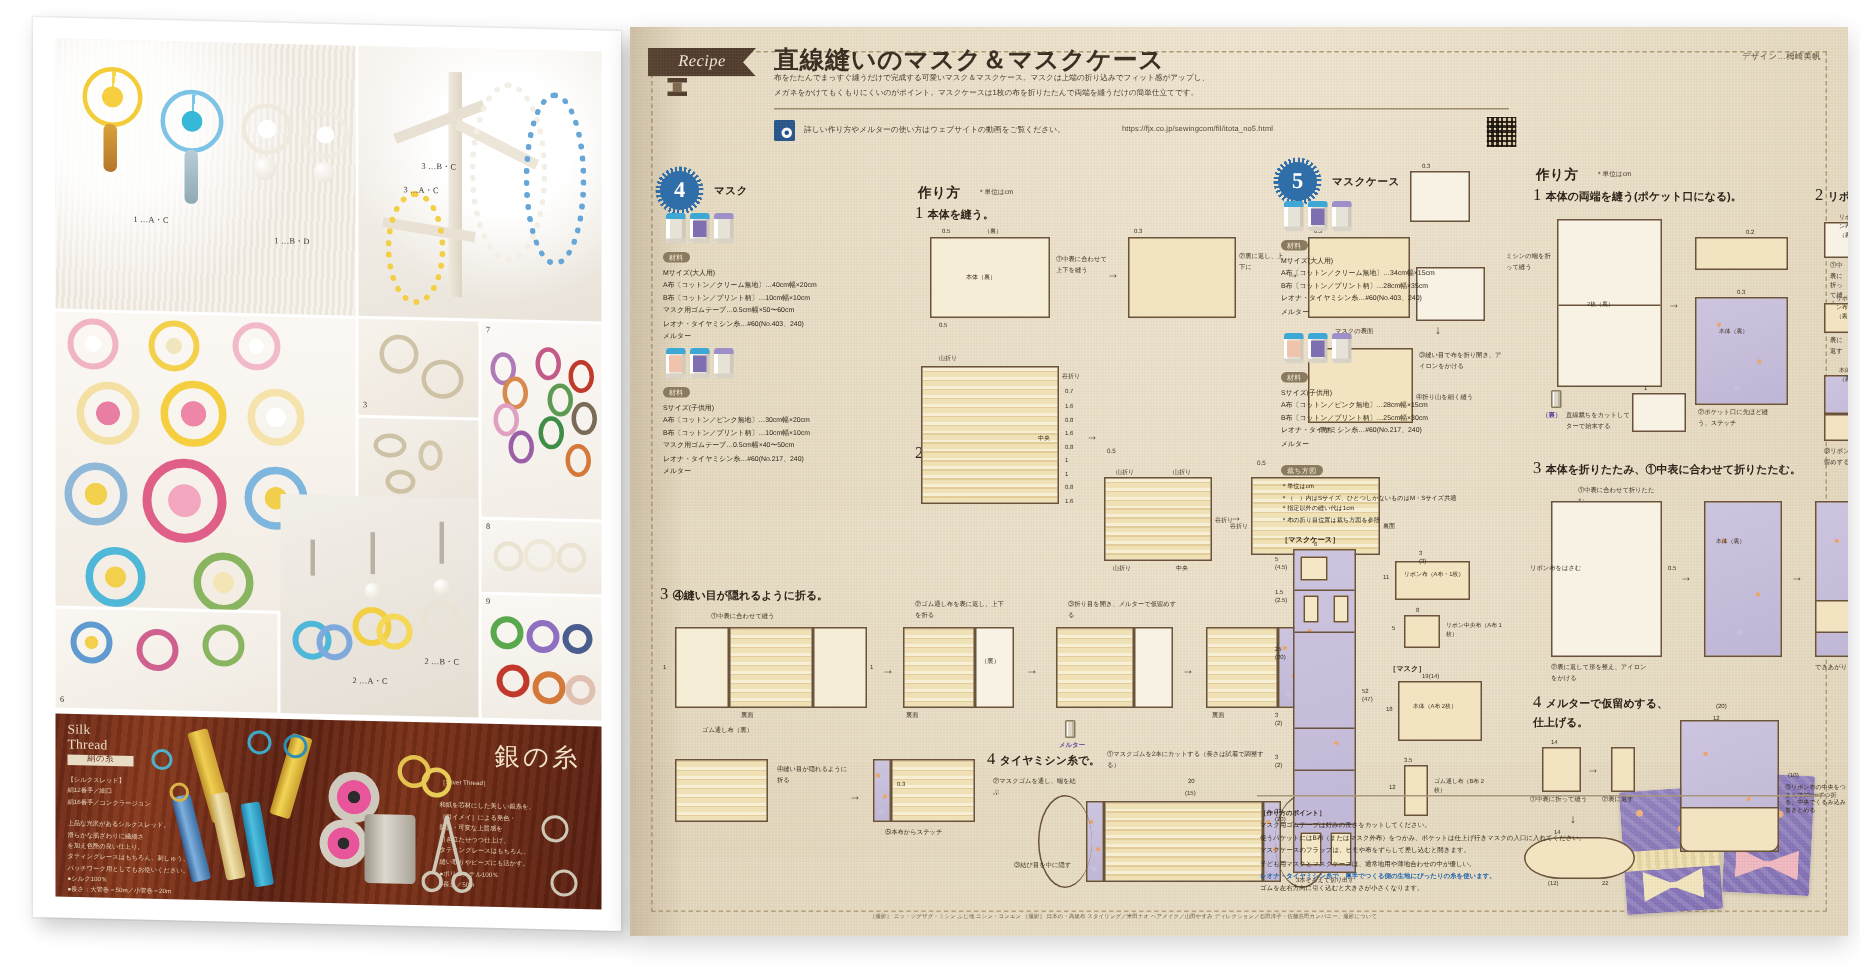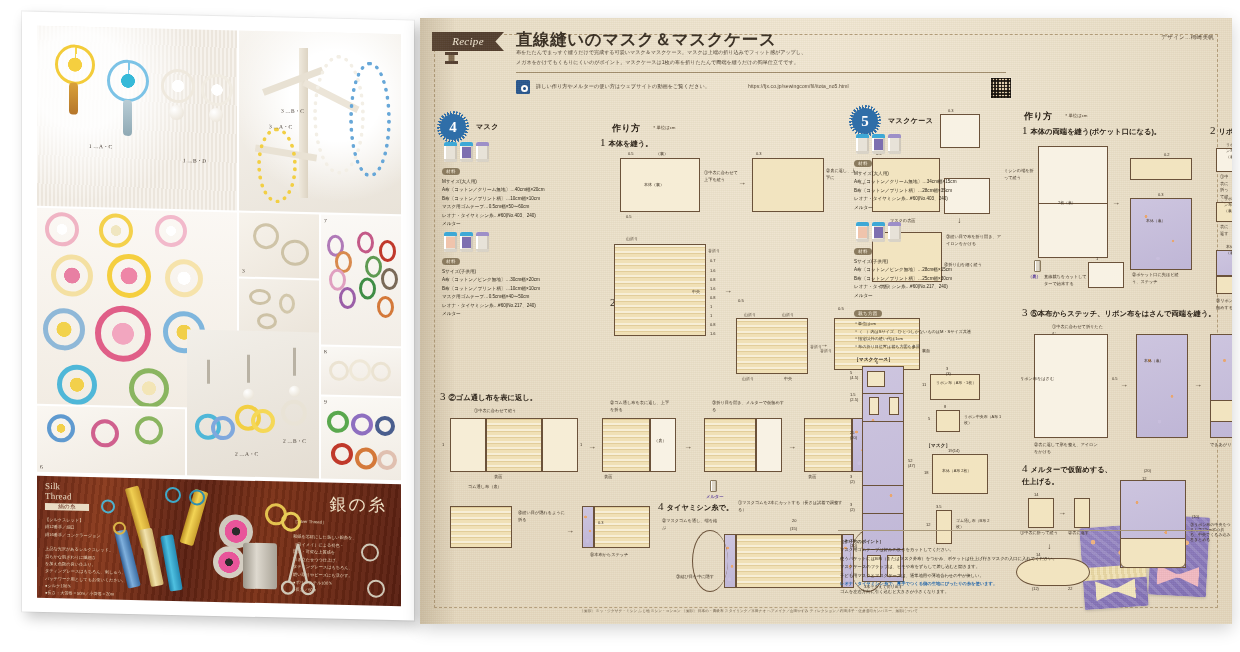--- a/index.html
+++ b/index.html
@@ -515,21 +515,21 @@
     <div class="mat-list content" style="left:22px;top:250px;width:160px;">Sサイズ(子供用)
 A布〔コットン／ピンク無地〕…30cm幅×20cm
 B布〔コットン／プリント柄〕…10cm幅×10cm
 マスク用ゴムテープ…0.5cm幅×40〜50cm
 レオナ・タイヤミシン糸…#60(No.217、240)
 メルター</div>
 
     <div class="howto-head content" style="left:192px;top:104px;">作り方</div>
     <div class="howto-note content" style="left:232px;top:107px;">＊単位はcm</div>
 
-    <div class="step-title content" style="left:180px;top:118px;">
+    <div class="step-title content" style="left:190px;top:118px;">
       <span class="n">1</span><span>本体を縫う。</span>
     </div>
     <div class="dg content" style="left:200px;top:140px;width:80px;height:54px;"></div>
     <div class="dim content" style="left:208px;top:133px;">0.5</div>
     <div class="dim content" style="left:236px;top:133px;">（裏）</div>
     <div class="dim content" style="left:224px;top:164px;">本体（裏）</div>
     <div class="dim content" style="left:206px;top:196px;">0.5</div>
     <div class="sublabel content" style="left:284px;top:152px;width:34px;">①中表に合わせて上下を縫う</div>
     <div class="arrow content" style="left:318px;top:160px;">→</div>
     <div class="dg cloth content" style="left:332px;top:140px;width:72px;height:54px;"></div>
@@ -573,21 +573,21 @@
     <div class="dim content" style="left:390px;top:326px;">谷折り</div>
     <div class="dim content" style="left:322px;top:358px;">山折り</div>
     <div class="dim content" style="left:364px;top:358px;">中央</div>
     <div class="arrow content" style="left:400px;top:322px;">→</div>
     <div class="sublabel content" style="left:418px;top:288px;width:76px;">0.5</div>
     <div class="pleat content" style="left:414px;top:300px;width:86px;height:52px;border-width:1.4px;"></div>
     <div class="dim content" style="left:400px;top:330px;">谷折り</div>
     <div class="dim content" style="left:502px;top:330px;">裏面</div>
 
     <div class="step-title content" style="left:20px;top:372px;">
-      <span class="n">3</span><span>②ゴム通し布を表に返し。</span>
+      <span class="n">3</span><span>④縫い目が隠れるように折る。</span>
     </div>
     <div class="sublabel content" style="left:54px;top:390px;width:64px;">①中表に合わせて縫う</div>
     <div class="dg content" style="left:30px;top:400px;width:36px;height:54px;"></div>
     <div class="pleat content" style="left:66px;top:400px;width:56px;height:54px;"></div>
     <div class="dg content" style="left:122px;top:400px;width:36px;height:54px;"></div>
     <div class="dim content" style="left:22px;top:424px;">1</div>
     <div class="dim content" style="left:160px;top:424px;">1</div>
     <div class="sublabel content" style="left:74px;top:456px;">裏面</div>
     <div class="sublabel content" style="left:48px;top:466px;">ゴム通し布（裏）</div>
     <div class="arrow content" style="left:168px;top:424px;">→</div>
@@ -775,21 +775,21 @@
 
     <div class="sublabel content" style="left:800px;top:206px;">表に返す</div>
 
     <div class="print content" style="left:796px;top:232px;width:68px;height:26px;"></div>
     <div class="dg cloth content" style="left:796px;top:258px;width:68px;height:18px;"></div>
     <div class="tiny content" style="left:806px;top:226px;">本体（裏）</div>
 
     <div class="sublabel content" style="left:796px;top:280px;width:76px;">③リボン布をメルターでつけ縫いに仮留めする</div>
 
     <div class="step-title content" style="left:602px;top:288px;">
-      <span class="n">3</span><span>⑤本布からステッチ、リボン布をはさんで両端を縫う。</span>
+      <span class="n">3</span><span>本体を折りたたみ、①中表に合わせて折りたたむ。</span>
     </div>
     <div class="sublabel content" style="left:632px;top:306px;width:54px;">①中表に合わせて折りたたむ</div>
     <div class="dg white content" style="left:614px;top:316px;width:74px;height:104px;"></div>
     <div class="sublabel content" style="left:600px;top:358px;width:36px;">リボン布をはさむ</div>
     <div class="dim content" style="left:692px;top:358px;">0.5</div>
     <div class="sublabel content" style="left:614px;top:424px;width:66px;">②表に返して形を整え、アイロンをかける</div>
     <div class="arrow content" style="left:700px;top:362px;">→</div>
     <div class="print content" style="left:716px;top:316px;width:52px;height:104px;"></div>
     <div class="tiny content" style="left:724px;top:340px;">本体（裏）</div>
     <div class="arrow content" style="left:774px;top:362px;">→</div>

